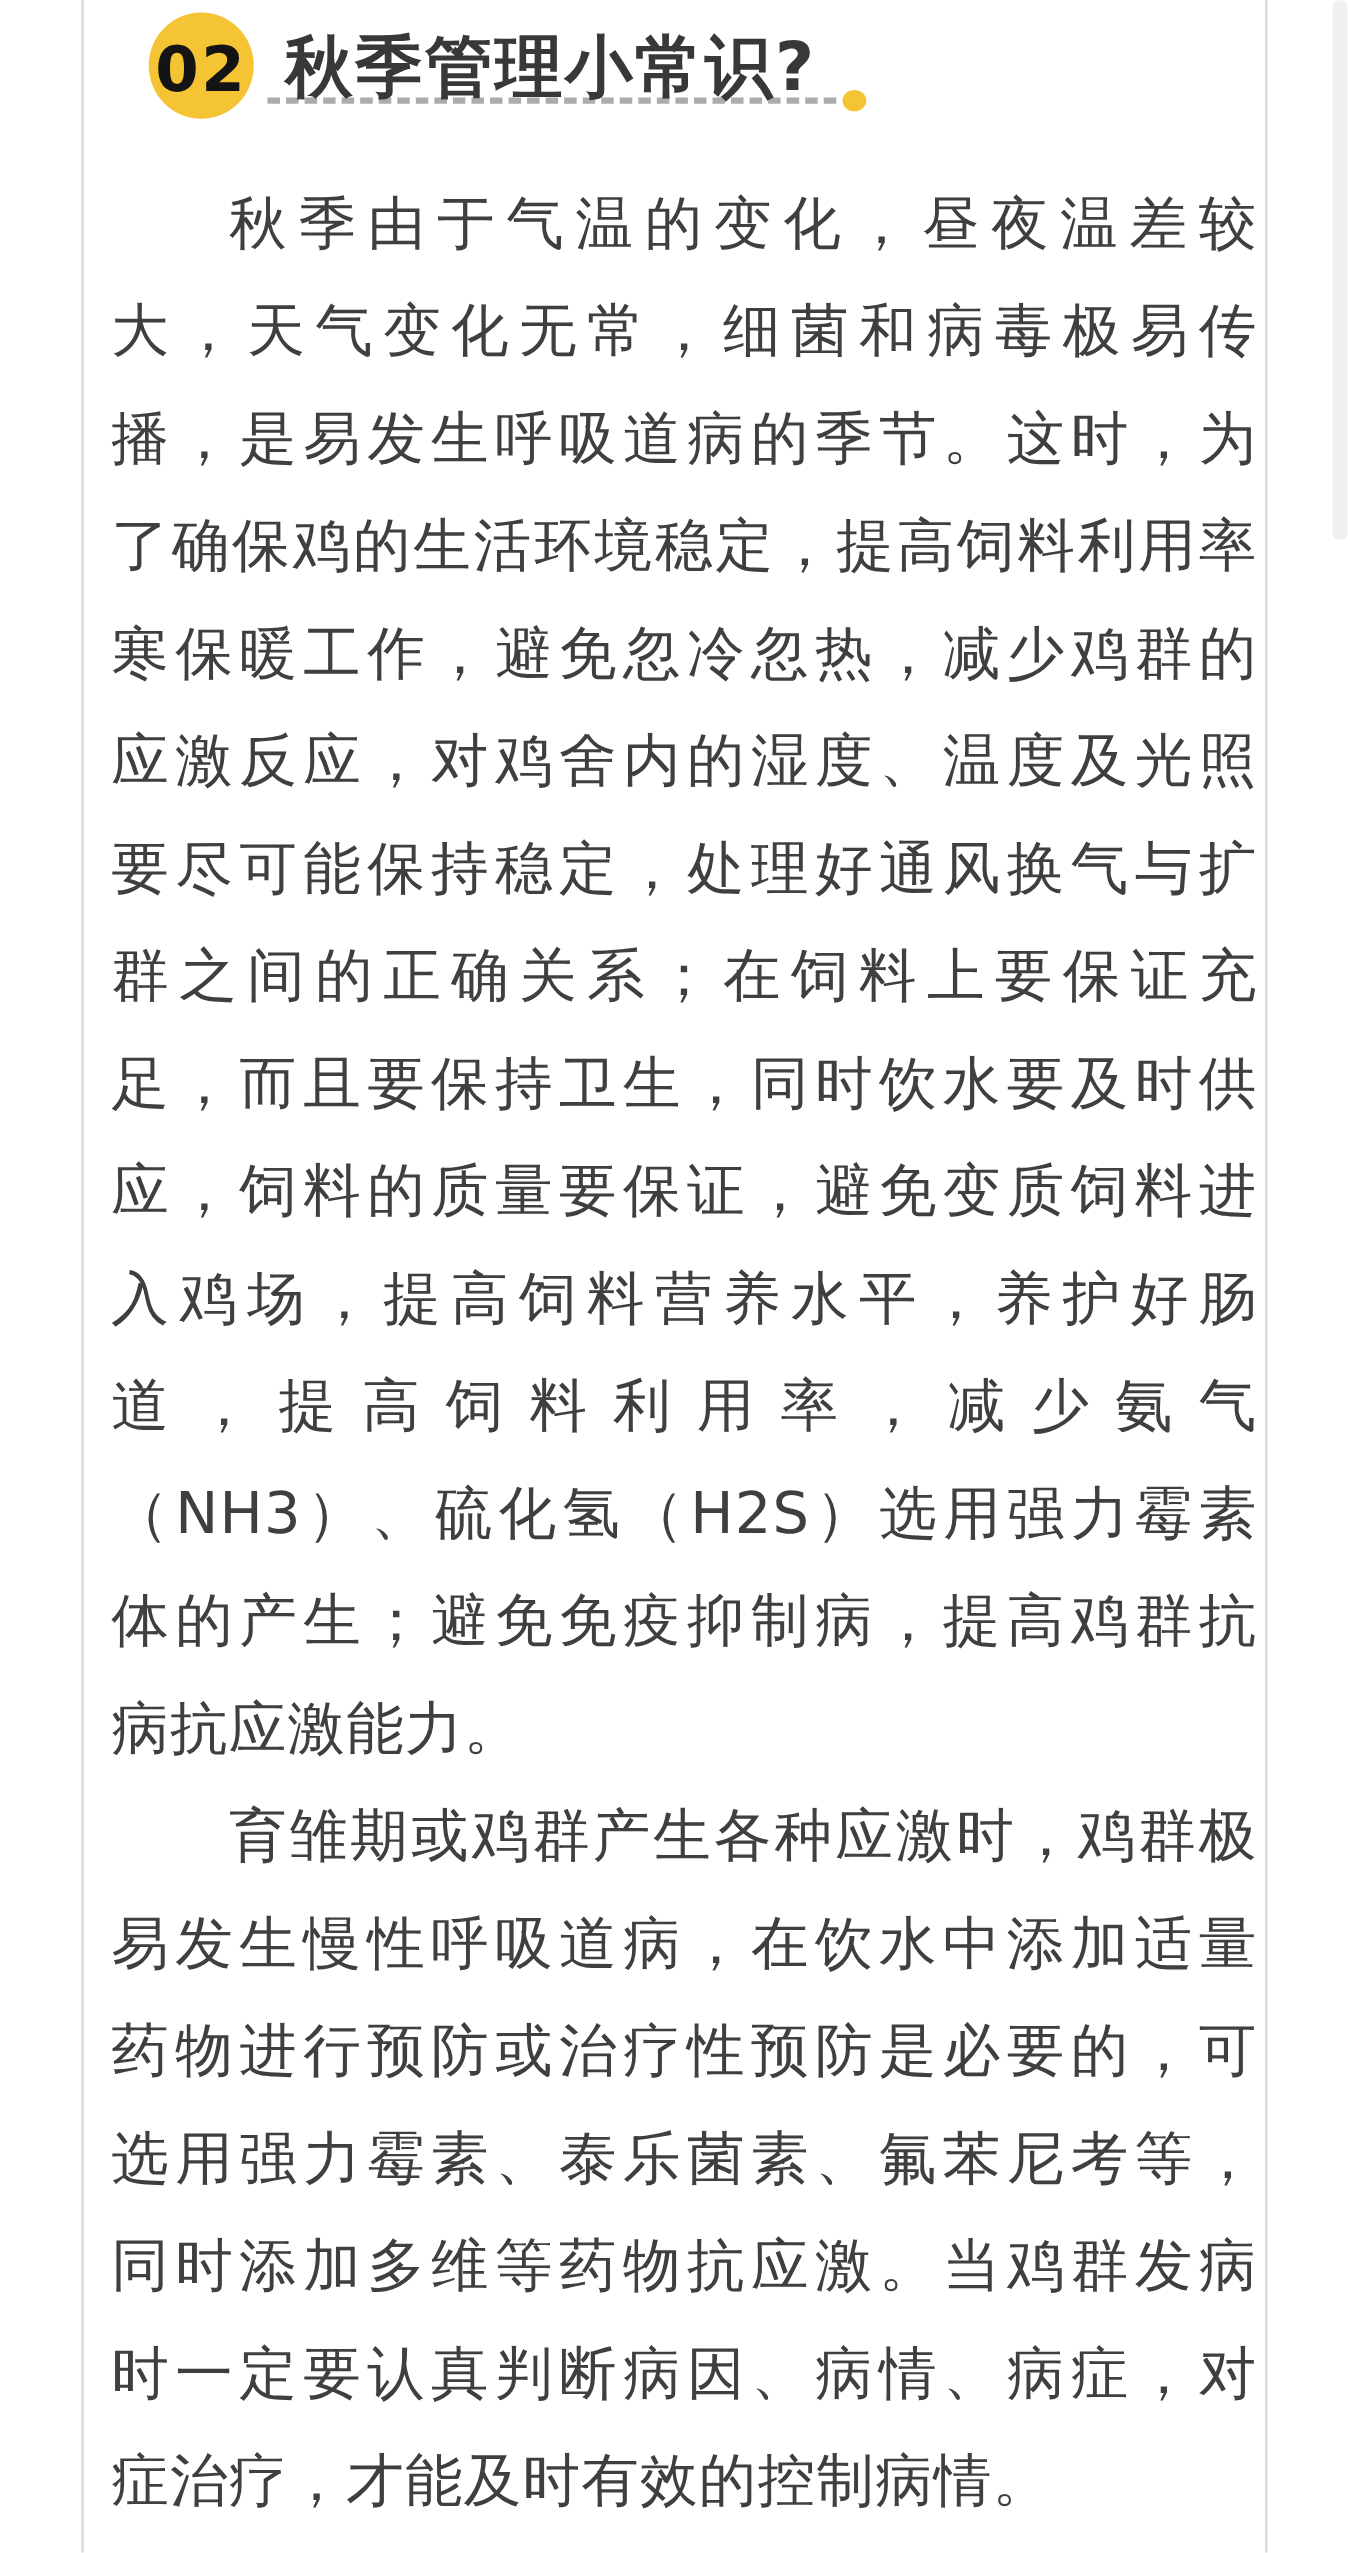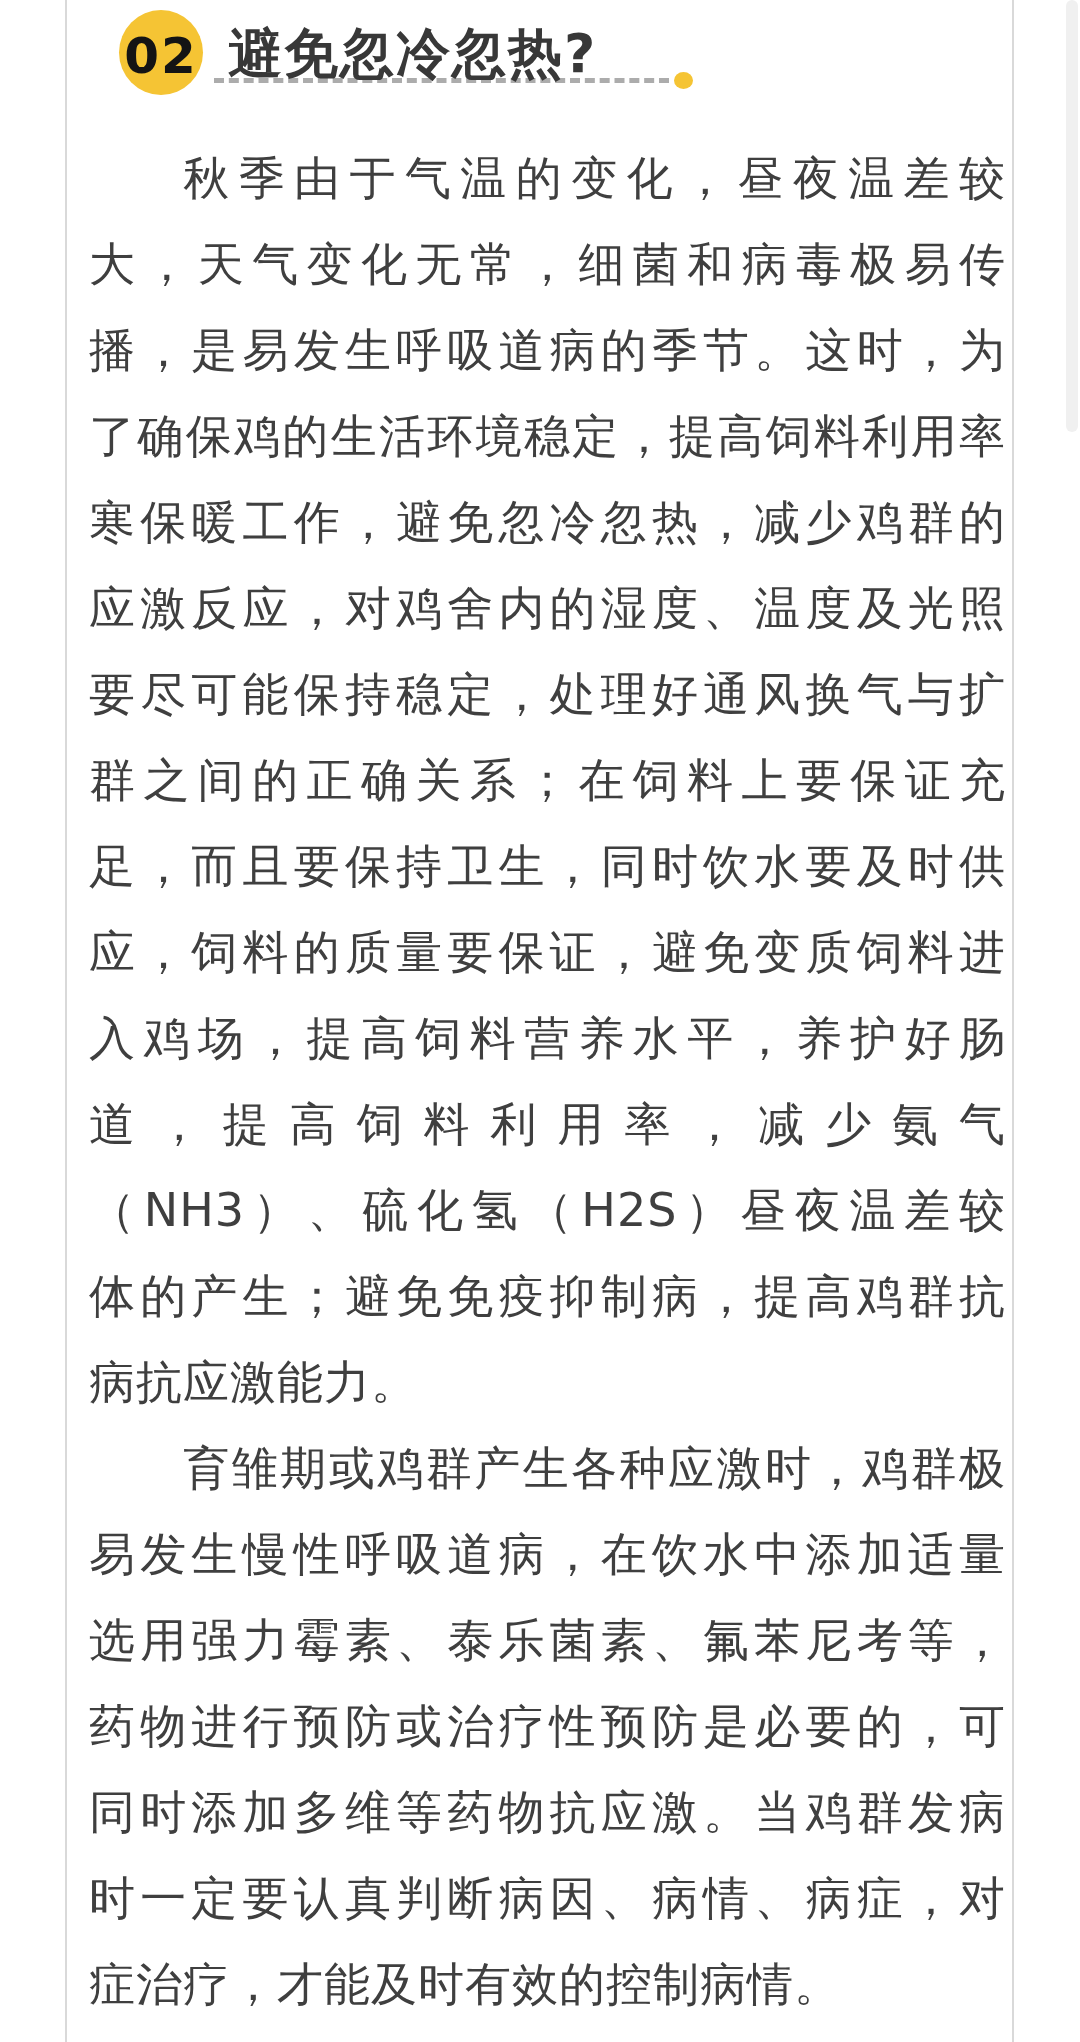--- a/index.html
+++ b/index.html
@@ -110,46 +110,46 @@
 </style>
 </head>
 <body>
 
 <div class="card">
 
   <div class="header">
     <div class="badge">
       <span>02</span>
     </div>
-    <div class="title">避免忽冷忽热?</div>
+    <div class="title">秋季管理小常识?</div>
     <div class="dash-line">
       <span class="dash-dot"></span>
     </div>
   </div>
 
   <div class="article-body">
       <div class="text-line first-line">秋季由于气温的变化，昼夜温差较</div>
       <div class="text-line">大，天气变化无常，细菌和病毒极易传</div>
       <div class="text-line">播，是易发生呼吸道病的季节。这时，为</div>
       <div class="text-line">了确保鸡的生活环境稳定，提高饲料利用率</div>
       <div class="text-line">寒保暖工作，避免忽冷忽热，减少鸡群的</div>
       <div class="text-line">应激反应，对鸡舍内的湿度、温度及光照</div>
       <div class="text-line">要尽可能保持稳定，处理好通风换气与扩</div>
       <div class="text-line">群之间的正确关系；在饲料上要保证充</div>
       <div class="text-line">足，而且要保持卫生，同时饮水要及时供</div>
       <div class="text-line">应，饲料的质量要保证，避免变质饲料进</div>
       <div class="text-line">入鸡场，提高饲料营养水平，养护好肠</div>
       <div class="text-line">道，提高饲料利用率，减少氨气</div>
-      <div class="text-line">（NH3）、硫化氢（H2S）昼夜温差较</div>
+      <div class="text-line">（NH3）、硫化氢（H2S）选用强力霉素</div>
       <div class="text-line">体的产生；避免免疫抑制病，提高鸡群抗</div>
       <div class="text-line para-end">病抗应激能力。</div>
       <div class="text-line first-line">育雏期或鸡群产生各种应激时，鸡群极</div>
       <div class="text-line">易发生慢性呼吸道病，在饮水中添加适量</div>
+      <div class="text-line">药物进行预防或治疗性预防是必要的，可</div>
       <div class="text-line">选用强力霉素、泰乐菌素、氟苯尼考等，</div>
-      <div class="text-line">药物进行预防或治疗性预防是必要的，可</div>
       <div class="text-line">同时添加多维等药物抗应激。当鸡群发病</div>
       <div class="text-line">时一定要认真判断病因、病情、病症，对</div>
       <div class="text-line para-end">症治疗，才能及时有效的控制病情。</div>
     </div>
 
 </div>
 
 <div class="scrollbar-thumb"></div>
 
 </body></html>

